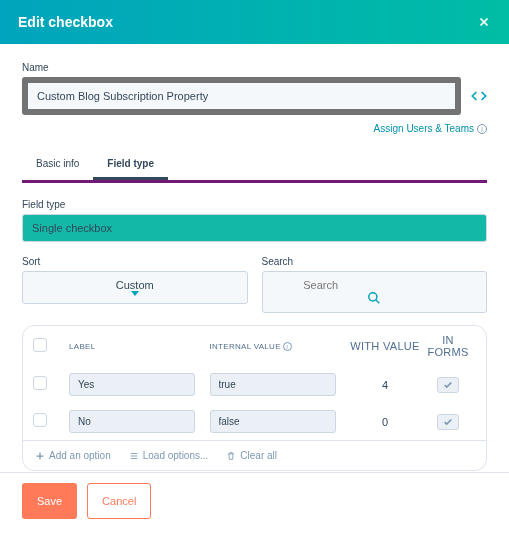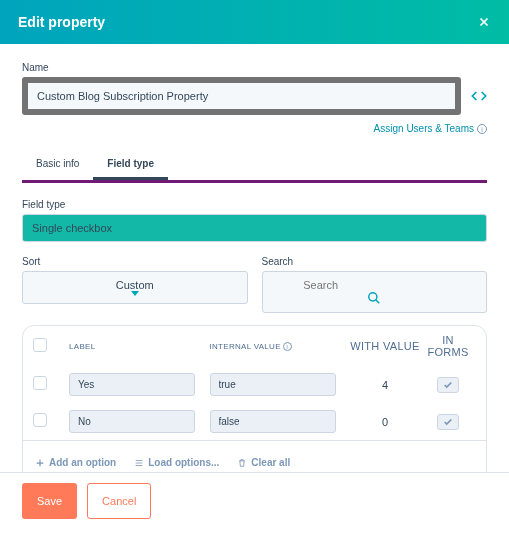--- a/index.html
+++ b/index.html
@@ -104,22 +104,22 @@
     border-radius: 3px;
     background: #eaf0f6;
     margin: 0 auto;
     display: flex; align-items:center; justify-content:center;
     cursor: pointer;
   }
   .toggle svg { width: 10px; height: 10px; color: #7c98b6; }
   .table-actions {
     display: flex; align-items: center; gap: 18px;
     border-top: 1px solid #dfe3eb;
-    padding: 16px 12px;
-    font-size: 10px; color: #7c98b6; font-weight: bold;
+    padding: 9px 12px;
+    font-size: 10px; color: #7c98b6;
   }
   .table-actions .act { display: flex; align-items: center; gap: 4px; cursor: pointer; }
   .act-icon { width: 10px; height: 10px; color: #7c98b6; }
   .forms-check { display: flex; align-items: center; gap: 8px; margin-top: 14px; font-size: 11px; }
   .cbox.checked { background: #fff; border-color: #00a4bd; position: relative; }
   .cbox.checked svg { width: 10px; height: 10px; color: #00a4bd; position: absolute; top: 1px; left: 1px; }
   .arrow-annot { position: relative; display: inline-block; margin-left: 6px; }
   .arrow-line { width: 62px; height: 6px; position: relative; display:inline-block; vertical-align: middle; }
   .arrow-line::before {
     content: ""; position: absolute; left: 6px; right: 0; top: 1px; height: 4px;
@@ -143,21 +143,21 @@
   }
   .btn { padding: 11px 14px; font-size: 11px; border-radius: 3px; cursor: pointer; border: 1px solid transparent; }
   .btn-primary { background: #ff7a59; color: #fff; }
   .btn-secondary { background: #fff; color: #ff7a59; border: 1px solid #ff7a59; }
   .info-circ { display:inline-block; width:9px; height:9px; border:1px solid #7c98b6; border-radius:50%; font-size:6px; line-height:8px; text-align:center; color:#7c98b6; margin-left:2px; }
 </style>
 </head>
 <body>
 
 <div class="header">
-  <h1>Edit property</h1>
+  <h1>Edit checkbox</h1>
   <svg class="close-x" viewBox="0 0 24 24" fill="none" stroke="currentColor" stroke-width="3">
       <path d="M18 6L6 18M6 6l12 12"></path>
     </svg>
 </div>
 
 <div class="content">
   <label class="label-sm">Name</label>
   <div class="name-row">
     <input class="name-input" value="Custom Blog Subscription Property" style="">
     <svg class="code-icon" viewBox="0 0 24 24" fill="none" stroke="currentColor" stroke-width="2.5">

